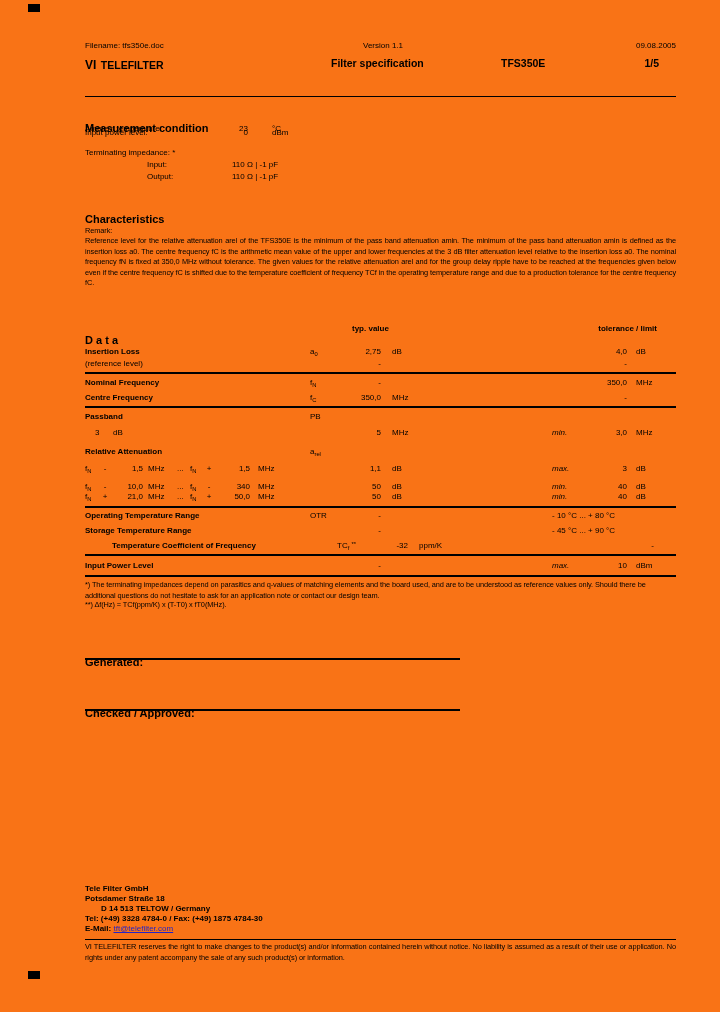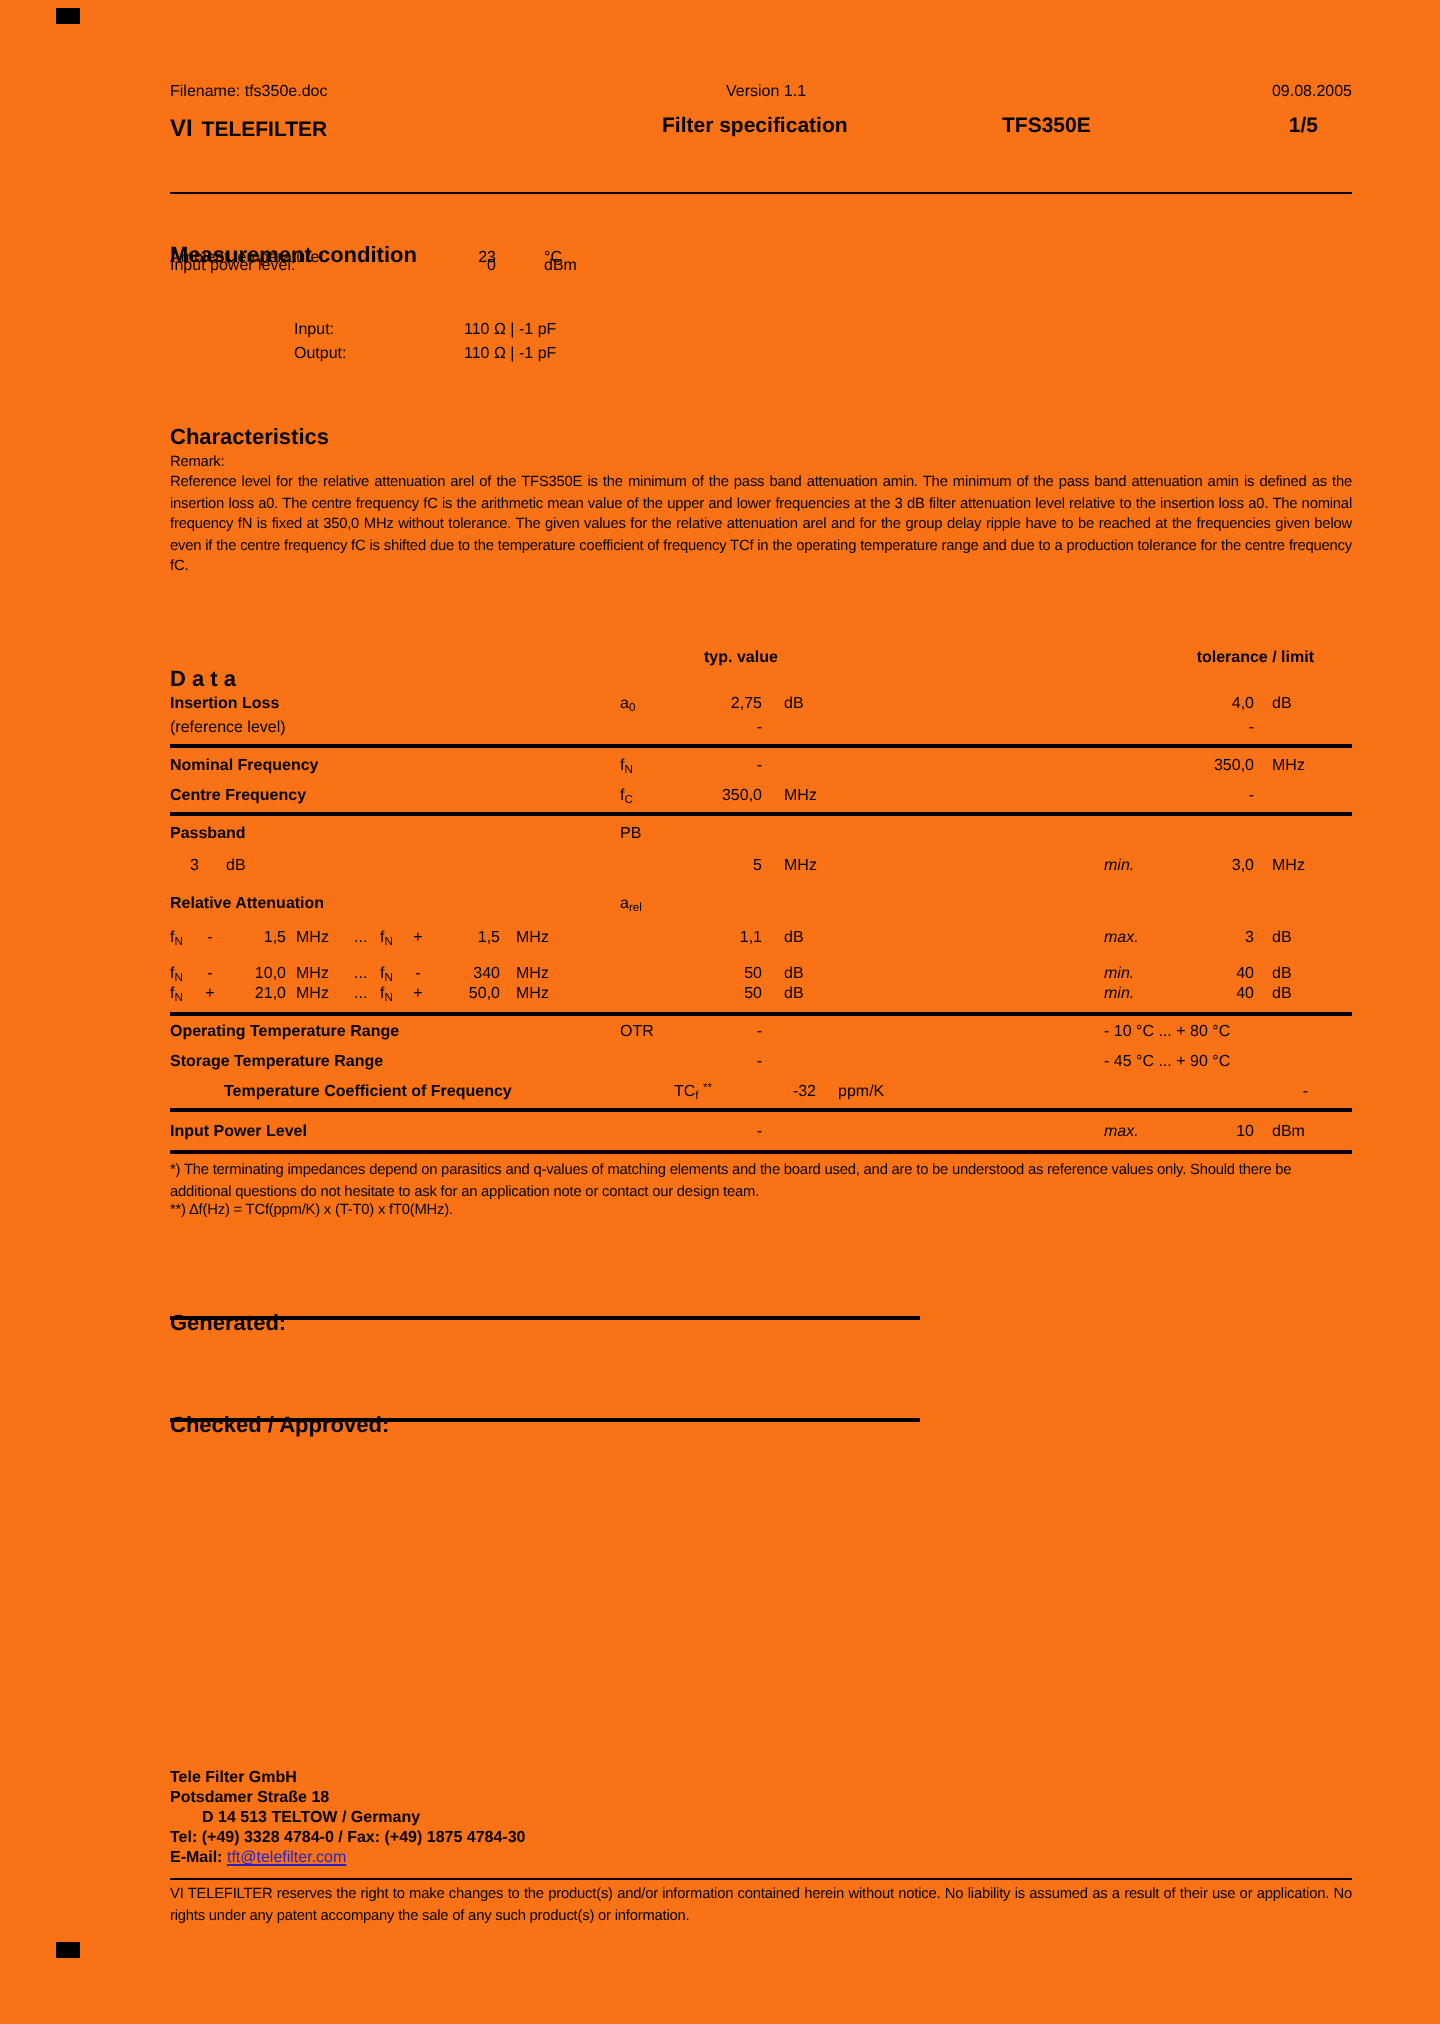--- a/index.html
+++ b/index.html
@@ -71,20 +71,23 @@
   <div class="trow t8" style="top:124px;">
     <span class="mlabel">Ambient temperature:</span>
     <span class="mval">23</span>
     <span class="munit">°C</span>
   </div>
   <div class="trow t8" style="top:128px;">
     <span class="mlabel">Input power level:</span>
     <span class="mval">0</span>
     <span class="munit">dBm</span>
   </div>
+  <div class="trow t8" style="top:148px;">
+    <span class="mlabel">Terminating impedance: *</span>
+  </div>
   <div class="trow t8" style="top:160px;">
     <span class="msub">Input:</span>
     <span class="mvall">110 Ω | -1 pF</span>
   </div>
   <div class="trow t8" style="top:172px;">
     <span class="msub">Output:</span>
     <span class="mvall">110 Ω | -1 pF</span>
   </div>
 
   <span class="abs t85 b" style="left:85px;top:202px;">Characteristics</span>

